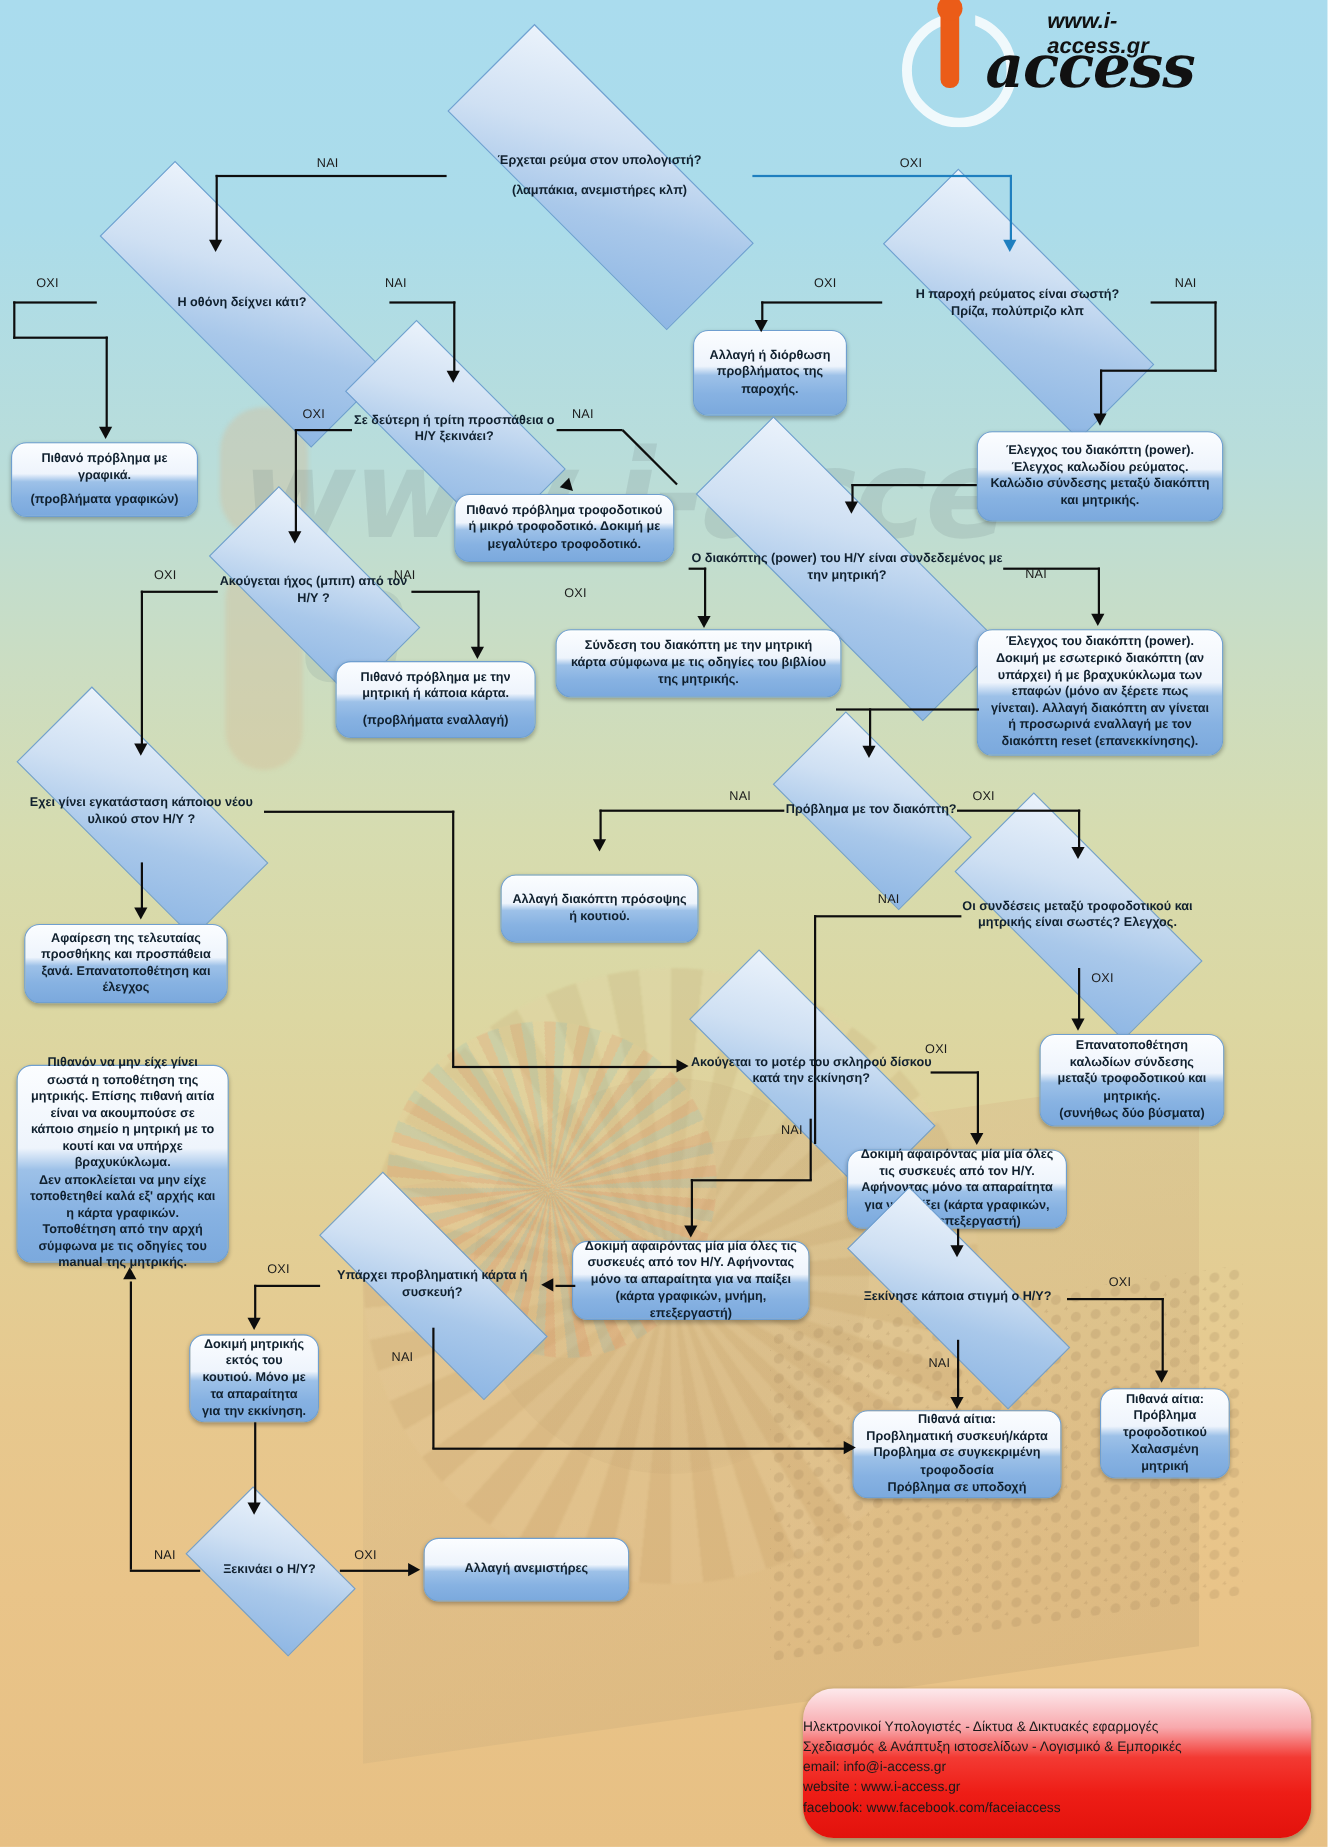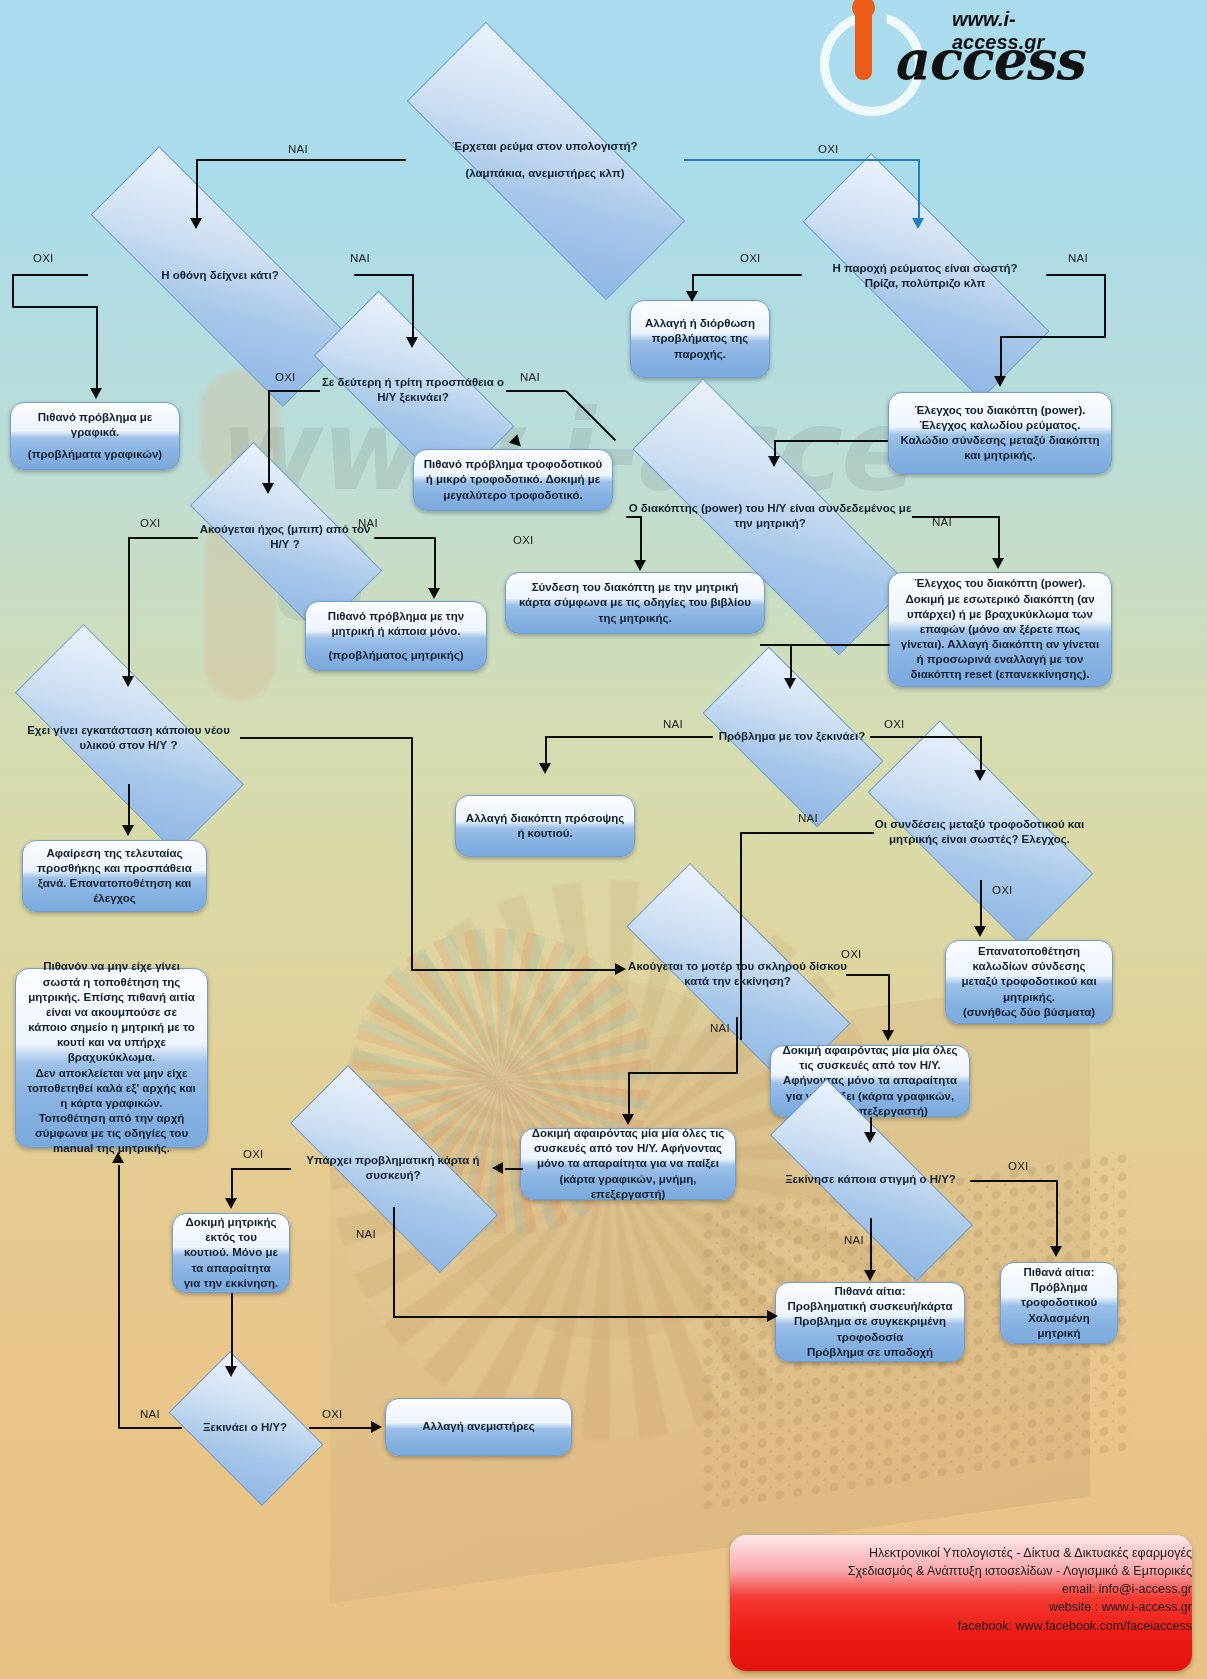--- a/index.html
+++ b/index.html
@@ -142,25 +142,25 @@
   .ar-down{border-left:6px solid transparent;border-right:6px solid transparent;border-top:11px solid #0d0d0d;}
   .ar-up{border-left:6px solid transparent;border-right:6px solid transparent;border-bottom:11px solid #0d0d0d;}
   .ar-left{border-top:6px solid transparent;border-bottom:6px solid transparent;border-right:11px solid #0d0d0d;}
   .ar-right{border-top:6px solid transparent;border-bottom:6px solid transparent;border-left:11px solid #0d0d0d;}
   .ar-blue{border-top-color:#1f7fbf;}
   .ln-blue{background:#1f7fbf;}
   .diag{position:absolute;height:2px;background:#0d0d0d;transform-origin:0 50%;}
 
   
   #footer{
-    position:absolute;left:730px;top:1535px;width:462px;height:136px;border-radius:16px;
+    position:absolute;left:730px;top:1535px;width:462px;height:136px;border-radius:28px;
     background:linear-gradient(180deg,#fde9ec 0%,#f8a9ad 26%,#f33a33 46%,#ee1d16 70%,#e2120c 100%);
     box-shadow:0 2px 5px rgba(0,0,0,.3);
-    text-align:right;color:#1a1a1a;font-size:12.5px;line-height:1.45;
-    padding-top:9px;box-sizing:border-box;
+    text-align:left;color:#1a1a1a;font-size:12.5px;line-height:1.45;
+    padding-top:26px;box-sizing:border-box;
   }
   #footer .blk2{margin-top:10px;color:#2b2b2b;}
 </style>
 </head>
 <body>
 
 <div id="canvas">
 
   <div class="bg-blob" style="left:200px;top:370px;width:80px;height:120px;"></div>
   <div class="bg-blob" style="left:205px;top:510px;width:70px;height:190px;"></div>
@@ -228,33 +228,33 @@
   <div class="node dec" style="left:195px;top:493px;width:180px;height:88px;">
     <div class="shape"></div>
     <div class="dtxt">Ακούγεται ήχος (μπιπ) από τον Η/Υ ?</div>
   </div>
 
   <div class="node proc" style="left:505px;top:572px;width:260px;height:62px;">Σύνδεση του διακόπτη με την μητρική κάρτα σύμφωνα με τις οδηγίες του βιβλίου της μητρικής.</div>
 
   <div class="node proc" style="left:888px;top:572px;width:224px;height:115px;">Έλεγχος του διακόπτη (power). Δοκιμή με εσωτερικό διακόπτη (αν υπάρχει) ή με βραχυκύκλωμα των επαφών (μόνο αν ξέρετε πως γίνεται). Αλλαγή διακόπτη αν γίνεται ή προσωρινά εναλλαγή με τον διακόπτη reset (επανεκκίνησης).</div>
 
   <div class="node proc" style="left:305px;top:601px;width:182px;height:70px;flex-direction:column;">
-    <div>Πιθανό πρόβλημα με την μητρική ή κάποια μόνο.</div>
+    <div>Πιθανό πρόβλημα με την μητρική ή κάποια κάρτα.</div>
     <div style="height:9px"></div>
-    <div>(προβλήματος μητρικής)</div>
+    <div>(προβλήματα εναλλαγή)</div>
   </div>
 
   <div class="node dec wide" style="left:16px;top:690px;width:225px;height:95px;">
     <div class="shape"></div>
     <div class="dtxt">Εχει γίνει εγκατάσταση κάποιου νέου υλικού στον Η/Υ ?</div>
   </div>
 
   <div class="node dec" style="left:712px;top:690px;width:160px;height:92px;">
     <div class="shape"></div>
-    <div class="dtxt">Πρόβλημα με τον ξεκινάει?</div>
+    <div class="dtxt">Πρόβλημα με τον διακόπτη?</div>
   </div>
 
   <div class="node proc" style="left:455px;top:777px;width:180px;height:62px;margin-top:18px;">Αλλαγή διακόπτη πρόσοψης ή κουτιού.</div>
 
   <div class="node dec wide" style="left:872px;top:782px;width:215px;height:100px;">
     <div class="shape"></div>
     <div class="dtxt">Οι συνδέσεις μεταξύ τροφοδοτικού και μητρικής είναι σωστές? Ελεγχος.</div>
   </div>
 
   <div class="node proc" style="left:22px;top:840px;width:185px;height:72px;">Αφαίρεση της τελευταίας προσθήκης και προσπάθεια ξανά. Επανατοποθέτηση και έλεγχος</div>

